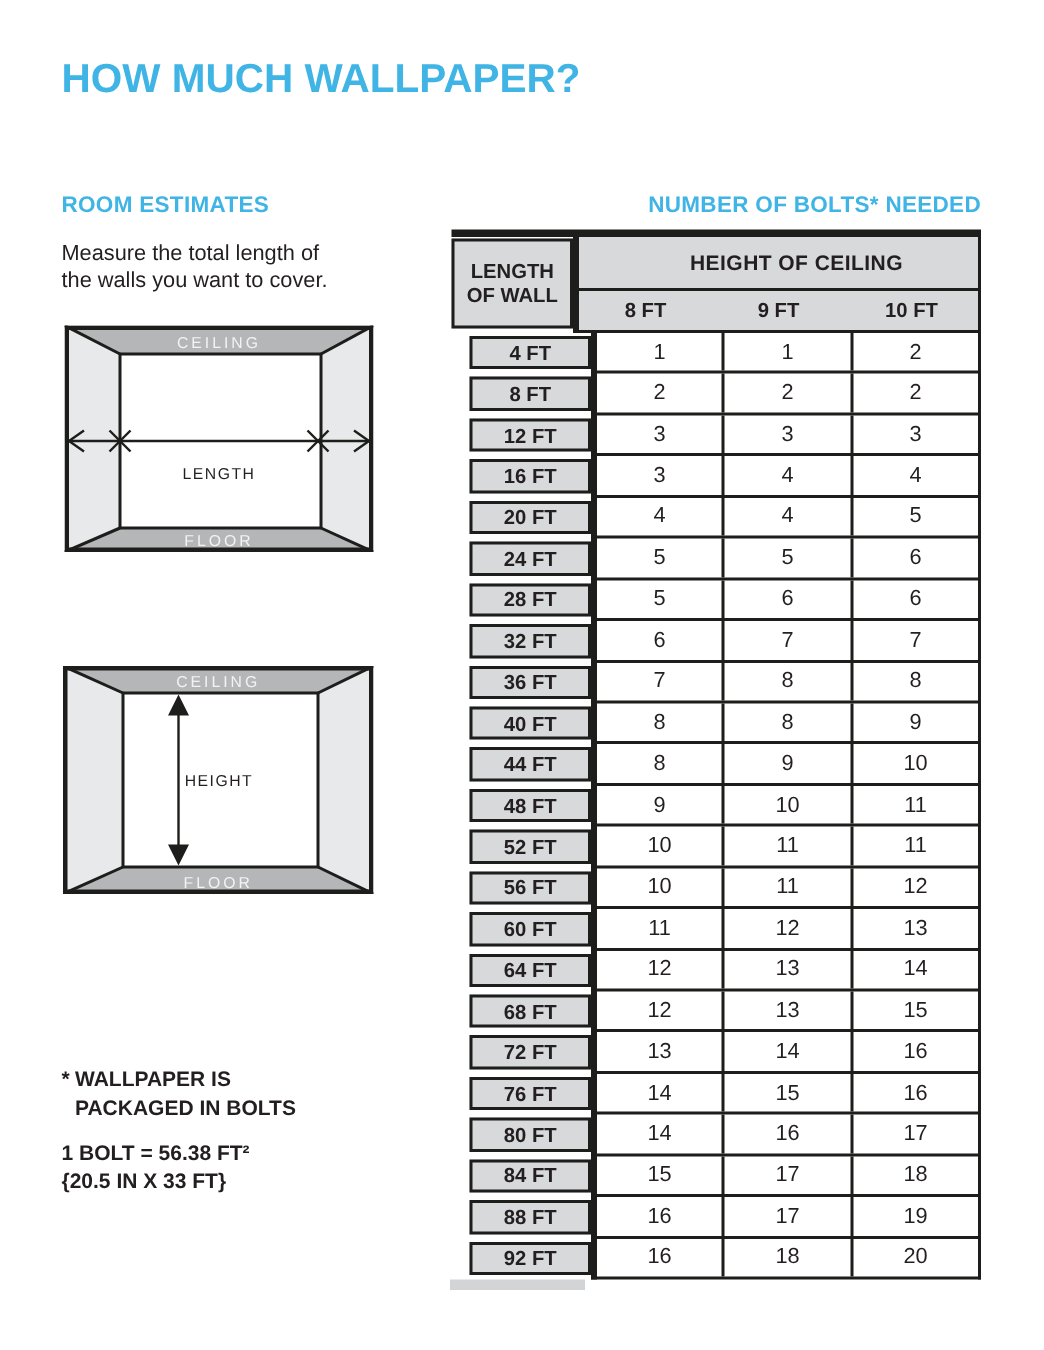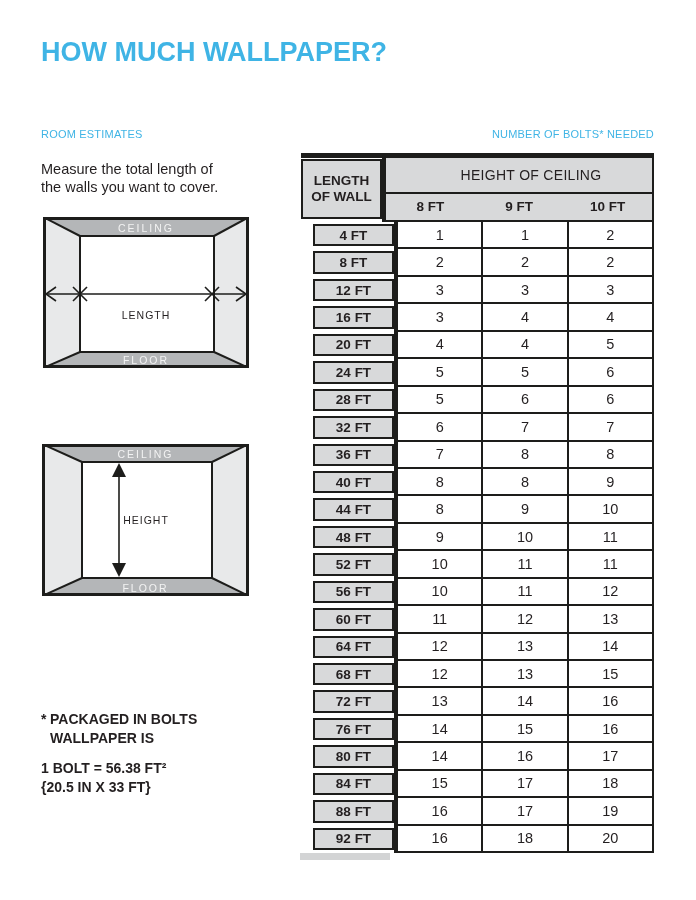--- a/index.html
+++ b/index.html
@@ -20,21 +20,21 @@
     overflow:hidden;
   }
   .page{position:relative;width:696px;height:900px;}
 
   .page-title{
     position:absolute;left:41px;top:37px;
     font-size:27px;font-weight:bold;color:var(--accent);
     letter-spacing:0px;white-space:nowrap;
   }
   .section-heading{
-    position:absolute;font-size:11px;font-weight:normal;
+    position:absolute;font-size:15px;font-weight:bold;
     color:var(--accent);letter-spacing:0.2px;white-space:nowrap;
   }
   #room-heading{left:41px;top:128px;}
   #table-heading{left:301px;top:128px;width:353px;text-align:right;}
 
   .body-text{
     position:absolute;left:41px;
     font-size:14.5px;line-height:17.5px;color:var(--ink);
     white-space:pre-line;
   }
@@ -79,21 +79,21 @@
   .data-header{
     position:absolute;left:81px;top:0;width:272px;height:64px;
     background:var(--cell-gray);
     border-left:4px solid var(--line);
     border-right:2px solid var(--line);
     border-bottom:2px solid var(--line);
   }
   .group-header{
     height:36px;border-bottom:2px solid var(--line);
     display:flex;align-items:center;justify-content:center;
-    font-size:14px;font-weight:normal;letter-spacing:0.3px;padding-left:24px;
+    font-size:14px;font-weight:bold;letter-spacing:0.3px;padding-left:24px;
   }
   .sub-header{
     height:24px;display:flex;
   }
   .sub-header .sub-cell{
     flex:1;display:flex;align-items:center;justify-content:center;
     font-size:13.5px;font-weight:bold;
   }
 
   .table-body{
@@ -184,22 +184,22 @@
       <polygon points="77,19 70,33 84,33" fill="var(--line)" stroke="none"></polygon>
       <polygon points="77,133 70,119 84,119" fill="var(--line)" stroke="none"></polygon>
     </g>
     <text class="dim-label" x="104" y="80" text-anchor="middle">HEIGHT</text>
   </svg>
 
 
   <div class="footnote">
     <span class="marker">*</span>
     <span>
+      <div>WALLPAPER IS</div>
       <div>PACKAGED IN BOLTS</div>
-      <div>WALLPAPER IS</div>
     </span>
   </div>
 
   <div class="bolt-info">1 BOLT = 56.38 FT²
 {20.5 IN X 33 FT}</div>
 
   <div class="section-heading" id="table-heading">NUMBER OF BOLTS* NEEDED</div>
 
   <div class="bolt-table">
     <div class="table-topbar"></div>

